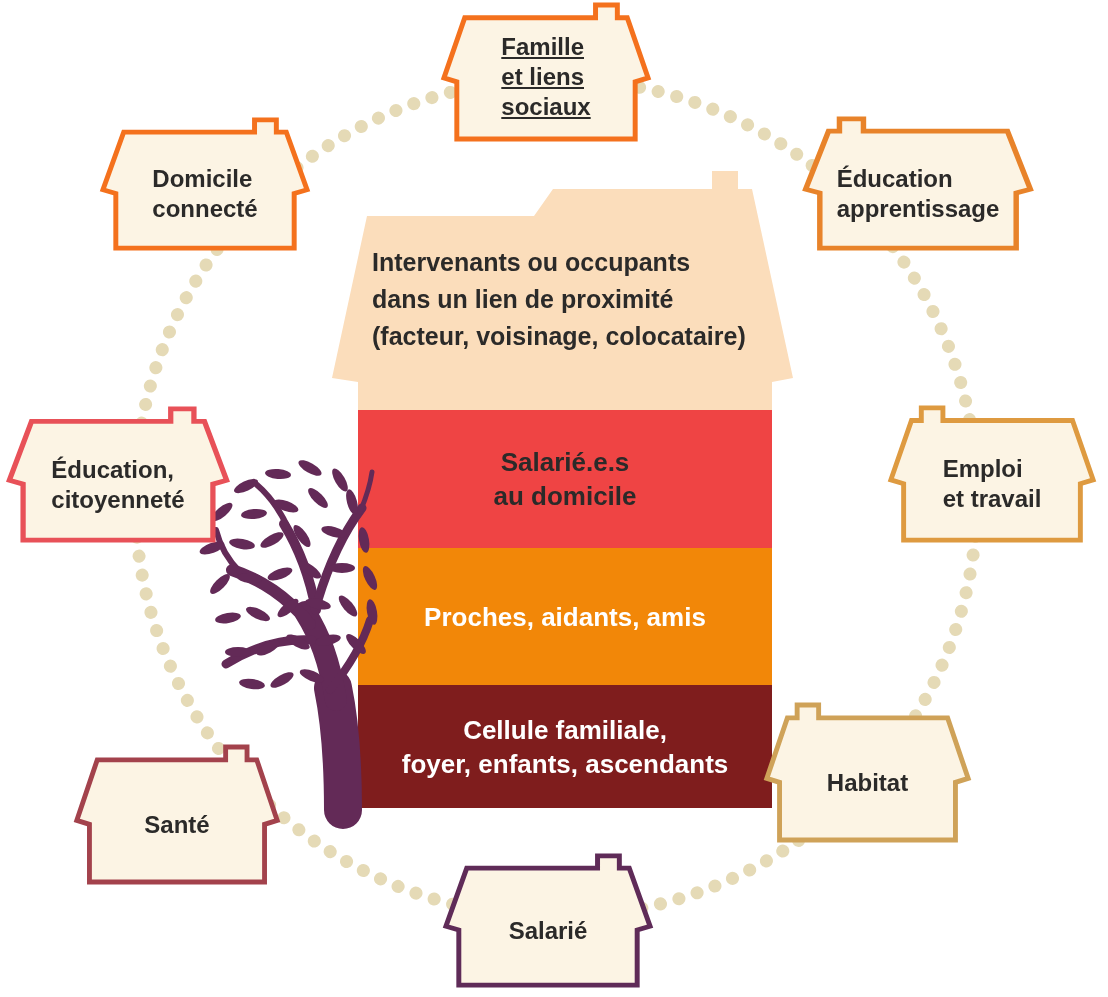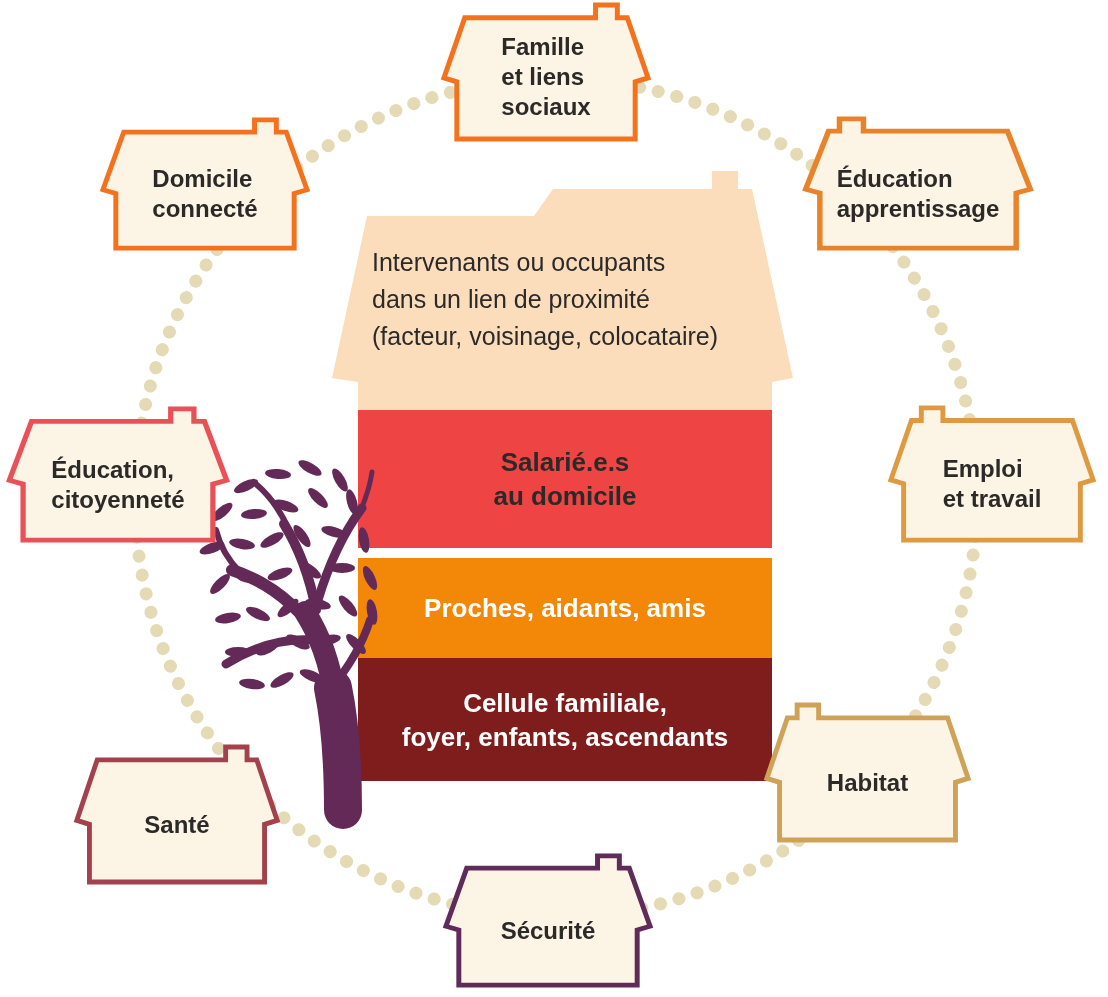--- a/index.html
+++ b/index.html
@@ -11,34 +11,34 @@
   }
   svg{display:block;}
   
   #bg-svg{position:absolute;left:0;top:0;z-index:1;}
   #tree-svg{position:absolute;left:0;top:0;z-index:3;pointer-events:none;}
   
   #center-layers{position:absolute;left:358px;top:410px;width:414px;z-index:2;}
   .layer{display:flex;align-items:center;justify-content:center;text-align:center;
          font-weight:700;font-size:26px;line-height:34px;white-space:pre-line;}
   #layer-salaries{height:138px;}
-  #layer-proches{height:100px;margin-top:10px;}
+  #layer-proches{height:137px;}
   #layer-cellule{height:123px;}
   
   #roof-text{position:absolute;left:372px;top:244px;width:416px;z-index:2;
-             font-weight:400;font-size:25px;line-height:37px;white-space:pre-line;text-align:left;}
+             font-weight:700;font-size:25px;line-height:37px;white-space:pre-line;text-align:left;}
   
   .sat{position:absolute;z-index:4;}
   .sat svg{position:absolute;left:0;top:0;width:100%;height:100%;}
   .sat .lbl{position:absolute;left:0;top:0;right:0;bottom:0;
             display:flex;align-items:center;justify-content:center;
             padding-top:20px;box-sizing:border-box;
             font-weight:700;font-size:24px;line-height:30px;
             white-space:pre-line;text-align:left;}
-  .sat .lbl.tight{padding-top:10px;}
+  .sat .lbl.tight{padding-top:10px;text-decoration:underline;}
   .house-path{fill:#FCF4E4;stroke-width:5;stroke-linejoin:miter;}
   .branch{fill:none;stroke-linecap:round;}
 </style>
 </head>
 <body>
 
 <div>
 
   <svg id="bg-svg" width="1108" height="997" viewBox="0 0 1108 997">
     <ellipse cx="556" cy="498" rx="421" ry="419" fill="none" stroke-width="13" stroke-linecap="round" stroke-dasharray="0.1 19" stroke="#E5DAB6"></ellipse>
@@ -167,16 +167,16 @@
         <path class="house-path" d="M28,16 L160,16 L160,3 L182,3 L182,16 L192,16 L213,77 L200,81 L200,139 L20,139 L20,81 L7,77 Z" stroke="#CFA258" fill="#FCF4E4"></path>
       </g>
     </svg>
     <div class="lbl">Habitat</div>
   </div>
 
   <div class="sat" style="left:439px;top:853px;width:218px;height:135px">
     <svg viewBox="0 0 220 142" preserveAspectRatio="none">
       <path class="house-path" d="M28,16 L160,16 L160,3 L182,3 L182,16 L192,16 L213,77 L200,81 L200,139 L20,139 L20,81 L7,77 Z" stroke="#5F2B58" fill="#FCF4E4"></path>
     </svg>
-    <div class="lbl">Sécurité</div>
+    <div class="lbl">Salarié</div>
   </div>
 
 </div>
 
 </body></html>

